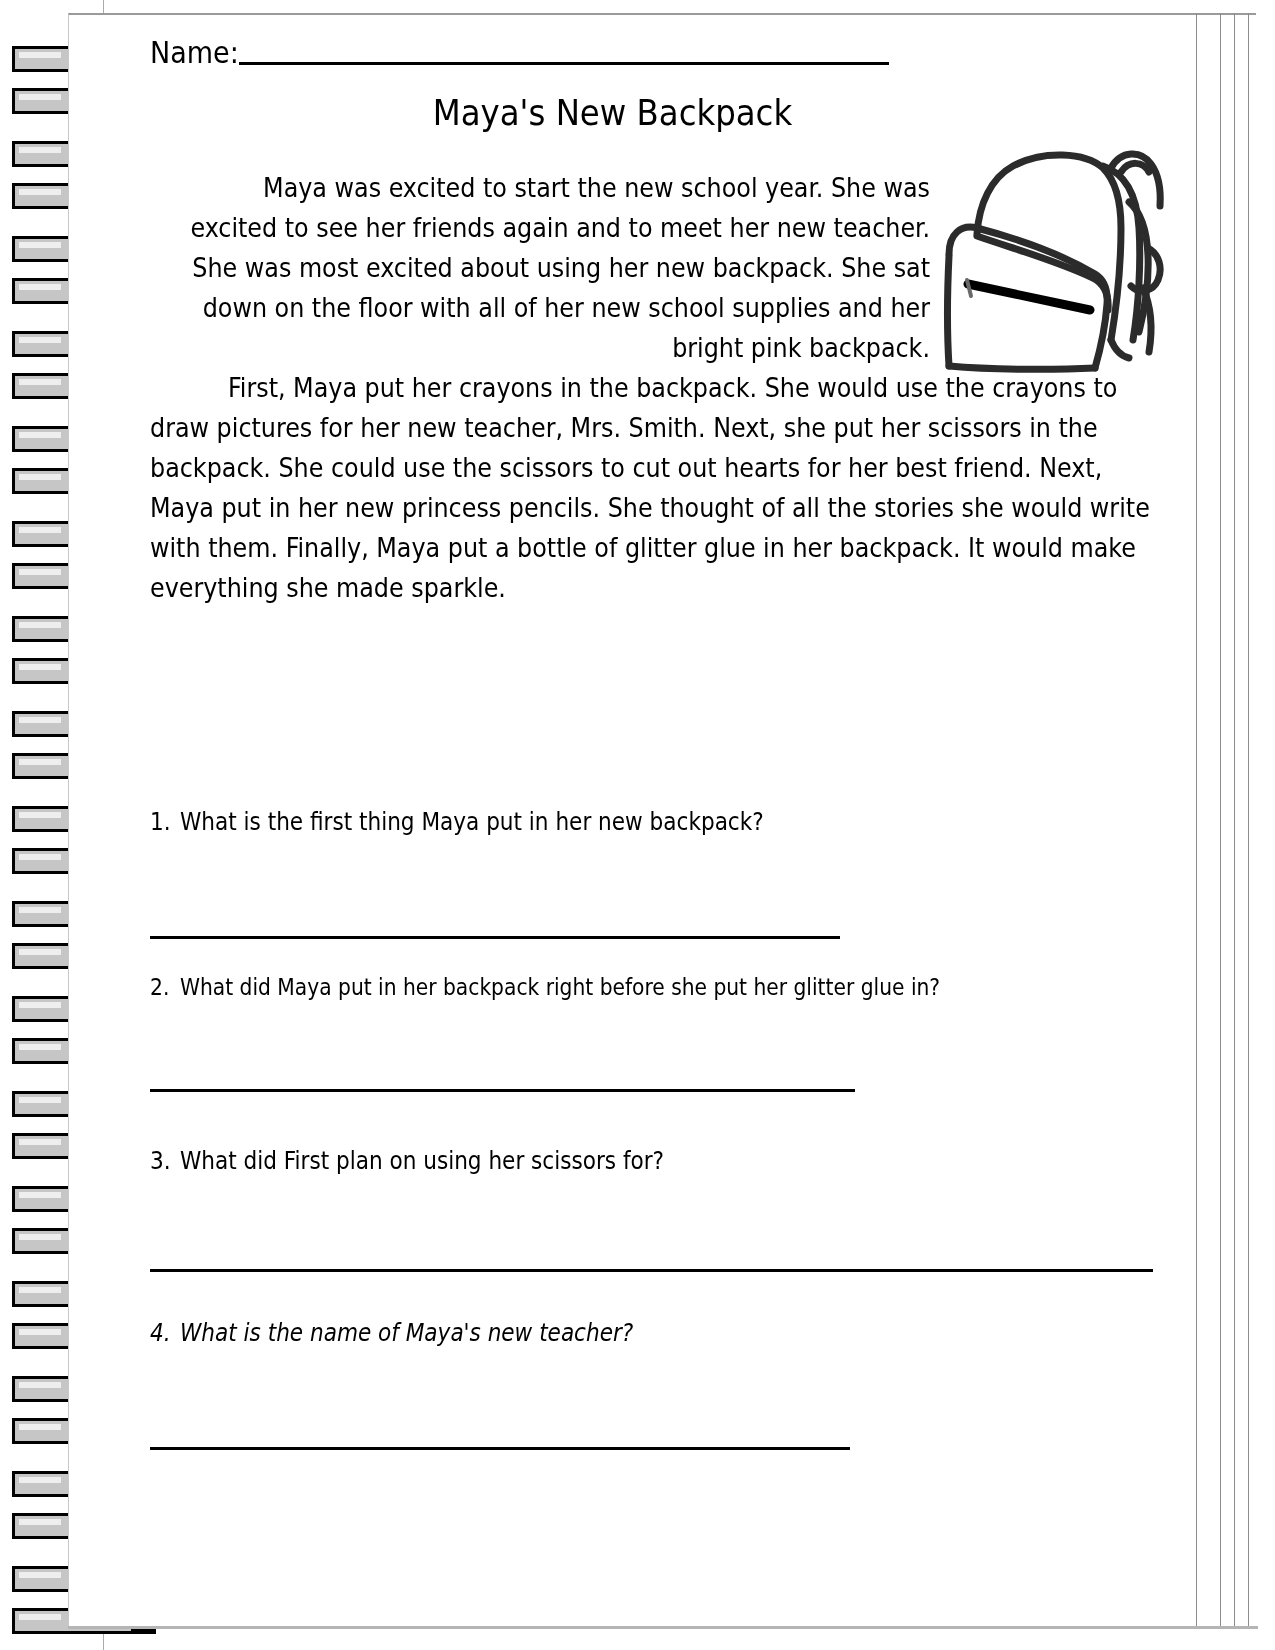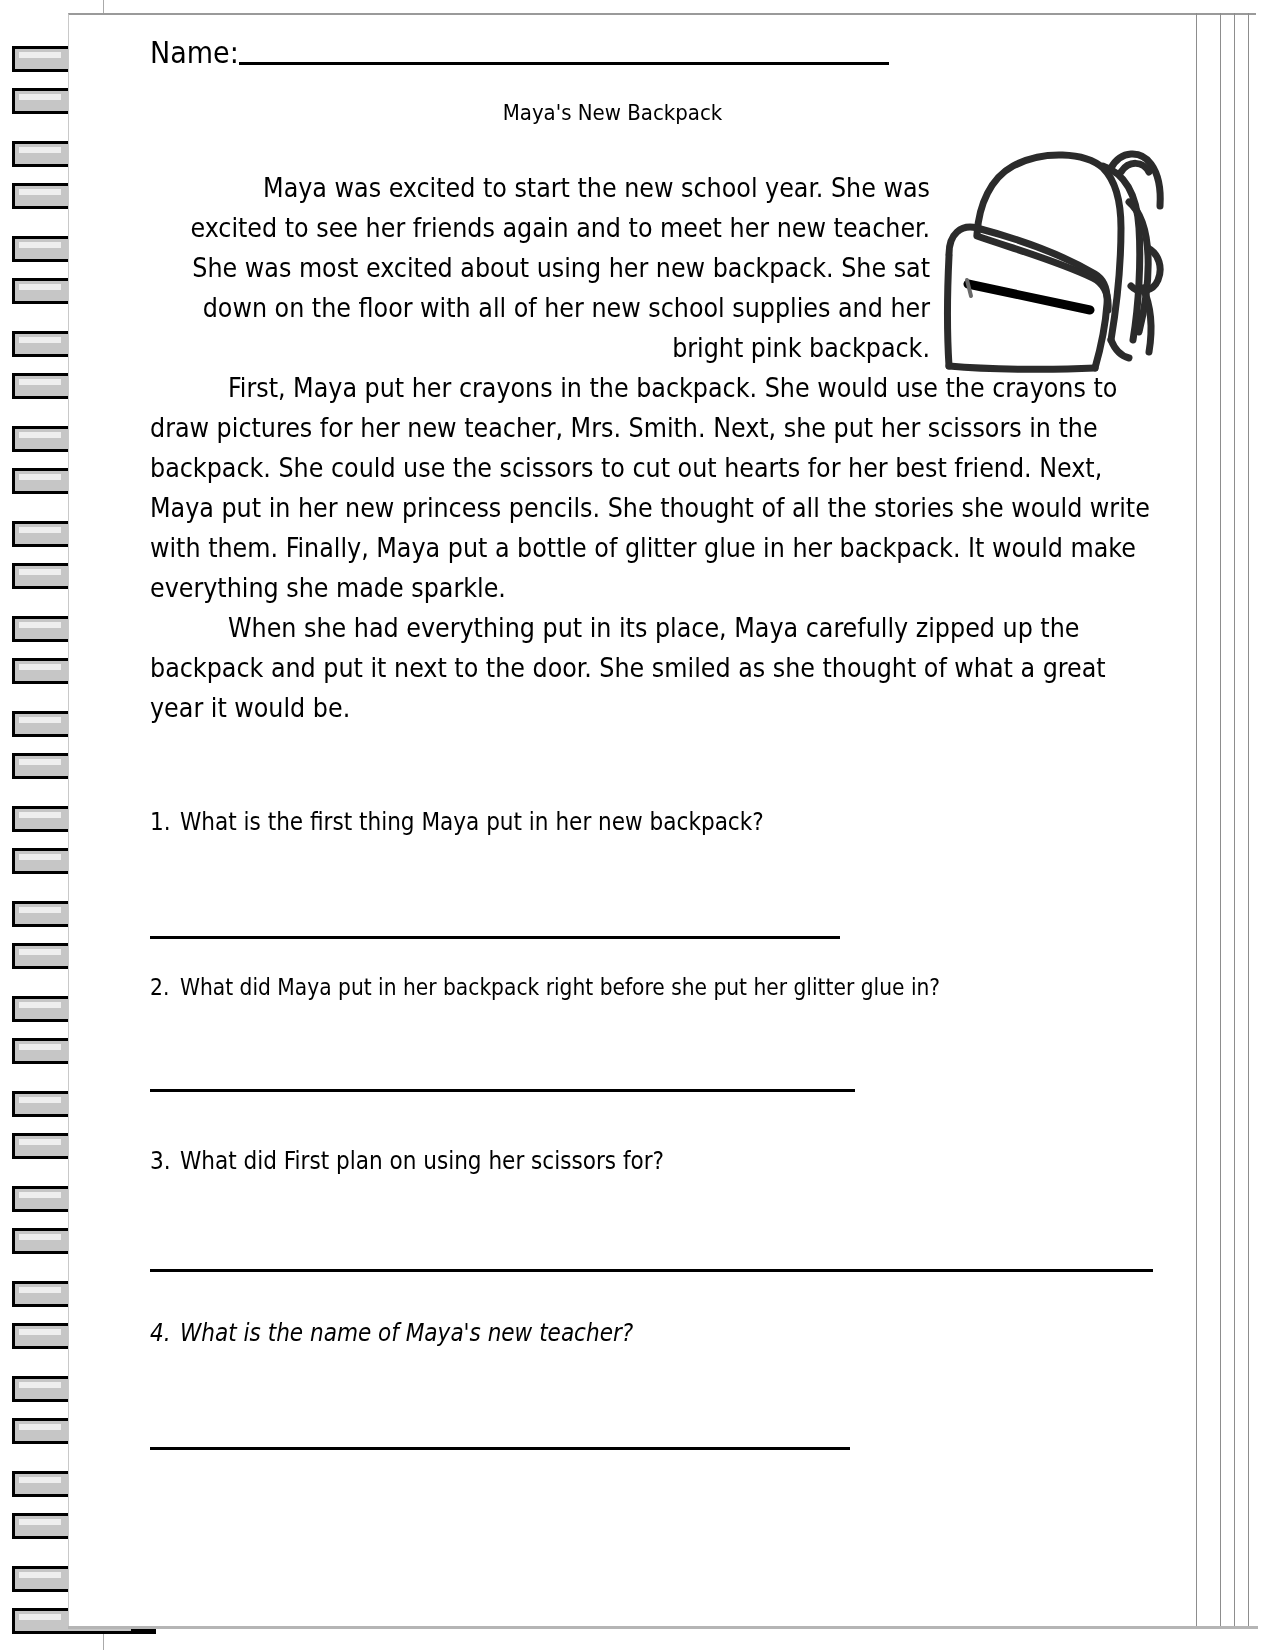--- a/index.html
+++ b/index.html
@@ -140,21 +140,21 @@
     border-bottom: 3px solid #000;
     margin-bottom: 3px;
   }
 
   .title {
     position: absolute;
     left: 0;
     top: 98px;
     width: 925px;
     text-align: center;
-    font-size: 22px;
+    font-size: 36px;
     line-height: 30px;
     color: #000;
   }
 
   .story {
     position: absolute;
     left: 0;
     top: 168px;
     width: 1005px;
     font-size: 26.5px;
@@ -366,21 +366,20 @@
   <div class="name-row">
     <span class="name-label">Name:</span>
     <span class="name-line"></span>
   </div>
 
   <div class="title">Maya's New Backpack</div>
 
   <div class="story">
     <p class="wrapped">Maya was excited to start the new school year. She was excited to see her friends again and to meet her new teacher.  She was most excited about using her new backpack.  She sat down on the floor with all of her new school supplies and her bright pink backpack.</p>
     <p class="full">First, Maya put her crayons in the backpack.  She would use the crayons to draw pictures for her new teacher, Mrs. Smith.  Next, she put her scissors in the backpack.  She could use the scissors to cut out hearts for her best friend.  Next, Maya put in her new princess pencils.  She thought of all the stories she would write with them.  Finally, Maya put a bottle of glitter glue in her backpack.  It would make everything she made sparkle.</p>
-    <p class="full">When she had everything put in its place, Maya carefully zipped up the backpack and put it next to the door.  She smiled as she thought of what a great year it would be.</p>
   </div>
 
   <div class="questions">
 
     <div class="q-block" style="height:165px;">
       <div class="q-text" style="position:absolute;left:0;top:0;">
         <span class="qnum">1.</span><span>What is the first thing Maya put in her new backpack?</span>
       </div>
       <div class="answer-line" style="position:absolute;left:0;top:128px;width:690px;"></div>
     </div>

